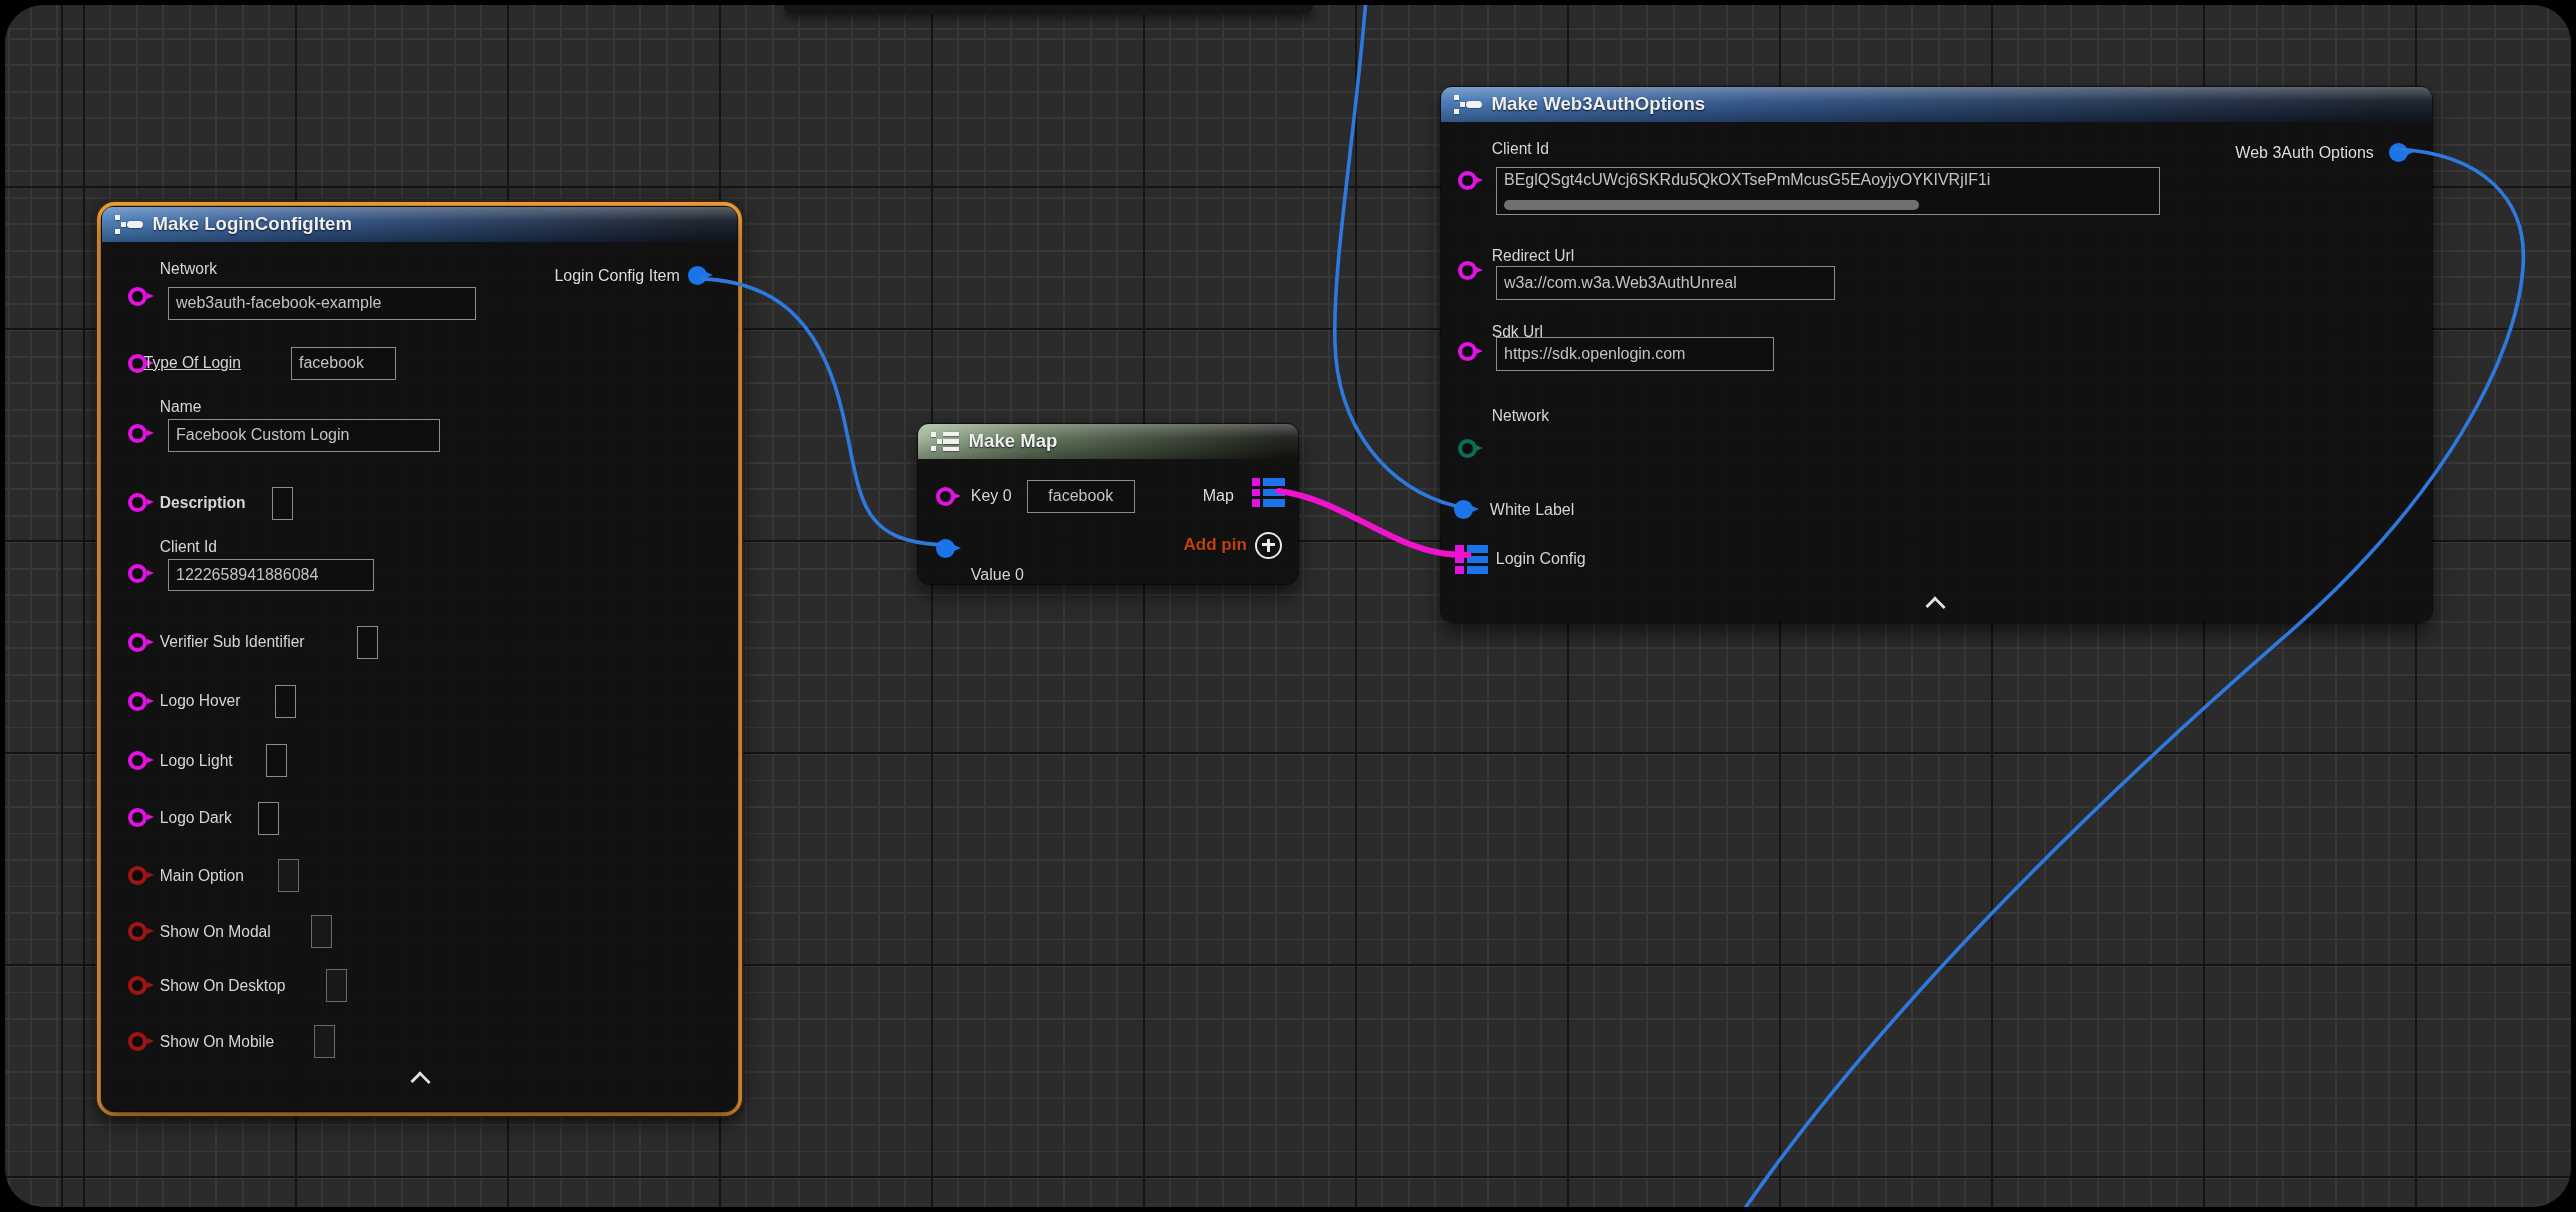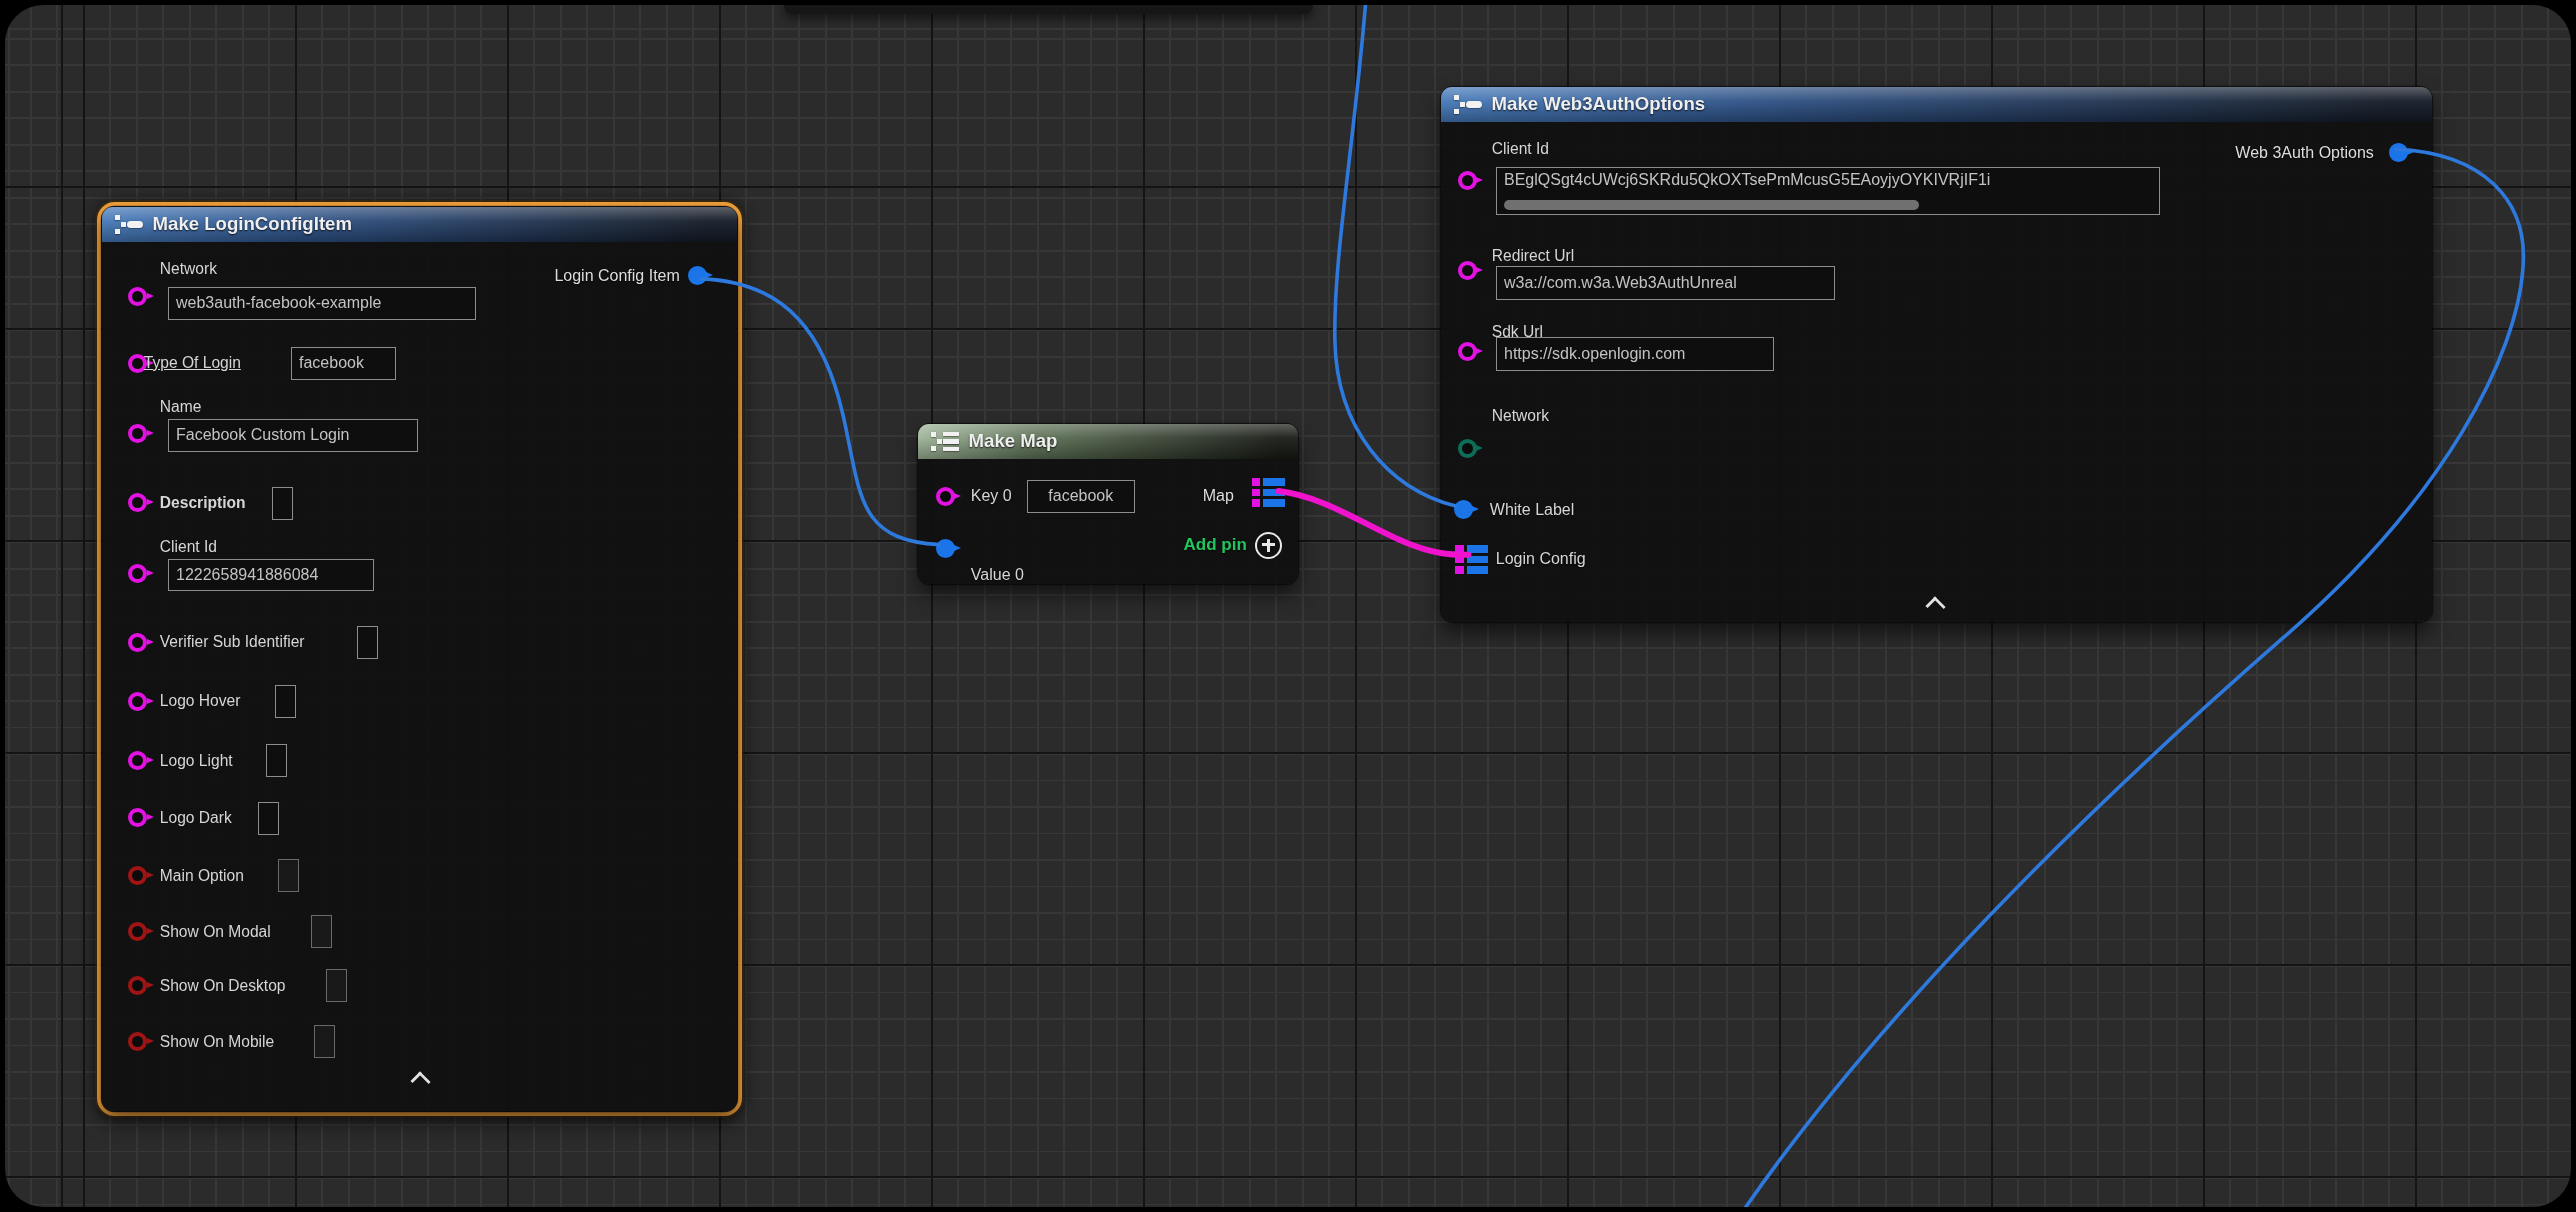--- a/index.html
+++ b/index.html
@@ -54,21 +54,21 @@
   .flabel{position:absolute;font-size:15.6px;color:#d6d6d6;white-space:nowrap;}
   .box{position:absolute;background:#0e0e0e;border:1.8px solid #8d8d8d;box-sizing:border-box;
     font-size:16px;color:#c3c3c3;display:flex;align-items:center;padding:0 7.2px;overflow:hidden;white-space:nowrap;}
   .box.cb{border-color:#6a6a6a;background:#181818;}
   .dropdown{position:absolute;background:#101010;border:1.8px solid #5c5c5c;border-radius:3.6px;box-sizing:border-box;
     display:flex;align-items:center;justify-content:space-between;padding:0 15.6px 0 28px;font-size:15.6px;color:#cfcfcf;letter-spacing:0.6px;}
   .dchev{width:8.4px;height:8.4px;border-right:2.4px solid #c9c9c9;border-bottom:2.4px solid #c9c9c9;transform:rotate(45deg) translateY(-2.4px);}
   .collapse{position:absolute;width:24px;height:15.6px;}
   .collapse i{display:block;width:12px;height:12px;margin:2.4px auto;border-left:3px solid #e2e2e2;border-top:3px solid #e2e2e2;transform:rotate(45deg) scaleY(.9);}
   .addpin{position:absolute;display:flex;align-items:center;gap:8.4px;}
-  .addpin .t{font-size:17px;font-weight:bold;color:#22c55e;text-shadow:0 1.2px 1.2px rgba(0,0,0,.7);}
+  .addpin .t{font-size:17px;font-weight:bold;color:#c2410c;text-shadow:0 1.2px 1.2px rgba(0,0,0,.7);}
   .addpin .c{width:23px;height:23px;border:2.4px solid #e9e9e9;border-radius:50%;position:relative;}
   .addpin .c:before,.addpin .c:after{content:"";position:absolute;background:#e9e9e9;}
   .addpin .c:before{left:4.8px;top:9.6px;width:13.2px;height:3px;}
   .addpin .c:after{left:9.6px;top:4.8px;width:3px;height:13.2px;}
   .outlabel{position:absolute;font-size:16px;color:#dedede;white-space:nowrap;text-shadow:0 1.2px 1.2px rgba(0,0,0,.6);}
   .frag{position:absolute;background:#161616;border-radius:0 0 8.4px 8.4px;box-shadow:0 4.8px 9.6px rgba(0,0,0,.5);}
   .scrollthumb{position:absolute;background:#707070;border-radius:5.4px;}
   svg.wires{position:absolute;left:0;top:0;pointer-events:none;}
 </style>
 </head>
@@ -97,21 +97,21 @@
         <span class="pin p-str" style="left:26.5px;top:80px;"></span>
         <span class="flabel" style="left:58px;top:53px;">Network</span>
         <div class="box" style="left:66px;top:80px;width:308px;height:33px;">web3auth-facebook-example</div>
 
         <span class="pin p-str" style="left:26.5px;top:147px;"></span>
         <span class="flabel" style="left:42px;top:147px;text-decoration:underline;">Type Of Login</span>
         <div class="box" style="left:189px;top:140px;width:105px;height:33px;">facebook</div>
 
         <span class="pin p-str" style="left:26.5px;top:217px;"></span>
         <span class="flabel" style="left:58px;top:191px;">Name</span>
-        <div class="box" style="left:66px;top:212px;width:250px;height:33px;">Facebook Custom Login</div>
+        <div class="box" style="left:66px;top:212px;width:272px;height:33px;">Facebook Custom Login</div>
 
         <span class="pin p-str" style="left:26.5px;top:286px;"></span>
         <span class="flabel" style="left:58px;top:287px;font-weight:bold;">Description</span>
         <div class="box" style="left:170px;top:280px;width:21.6px;height:33px;"></div>
 
         <span class="pin p-str" style="left:26.5px;top:357px;"></span>
         <span class="flabel" style="left:58px;top:331px;">Client Id</span>
         <div class="box" style="left:66px;top:352px;width:206px;height:32px;">1222658941886084</div>
 
         <span class="pin p-str" style="left:26.5px;top:426px;"></span>

